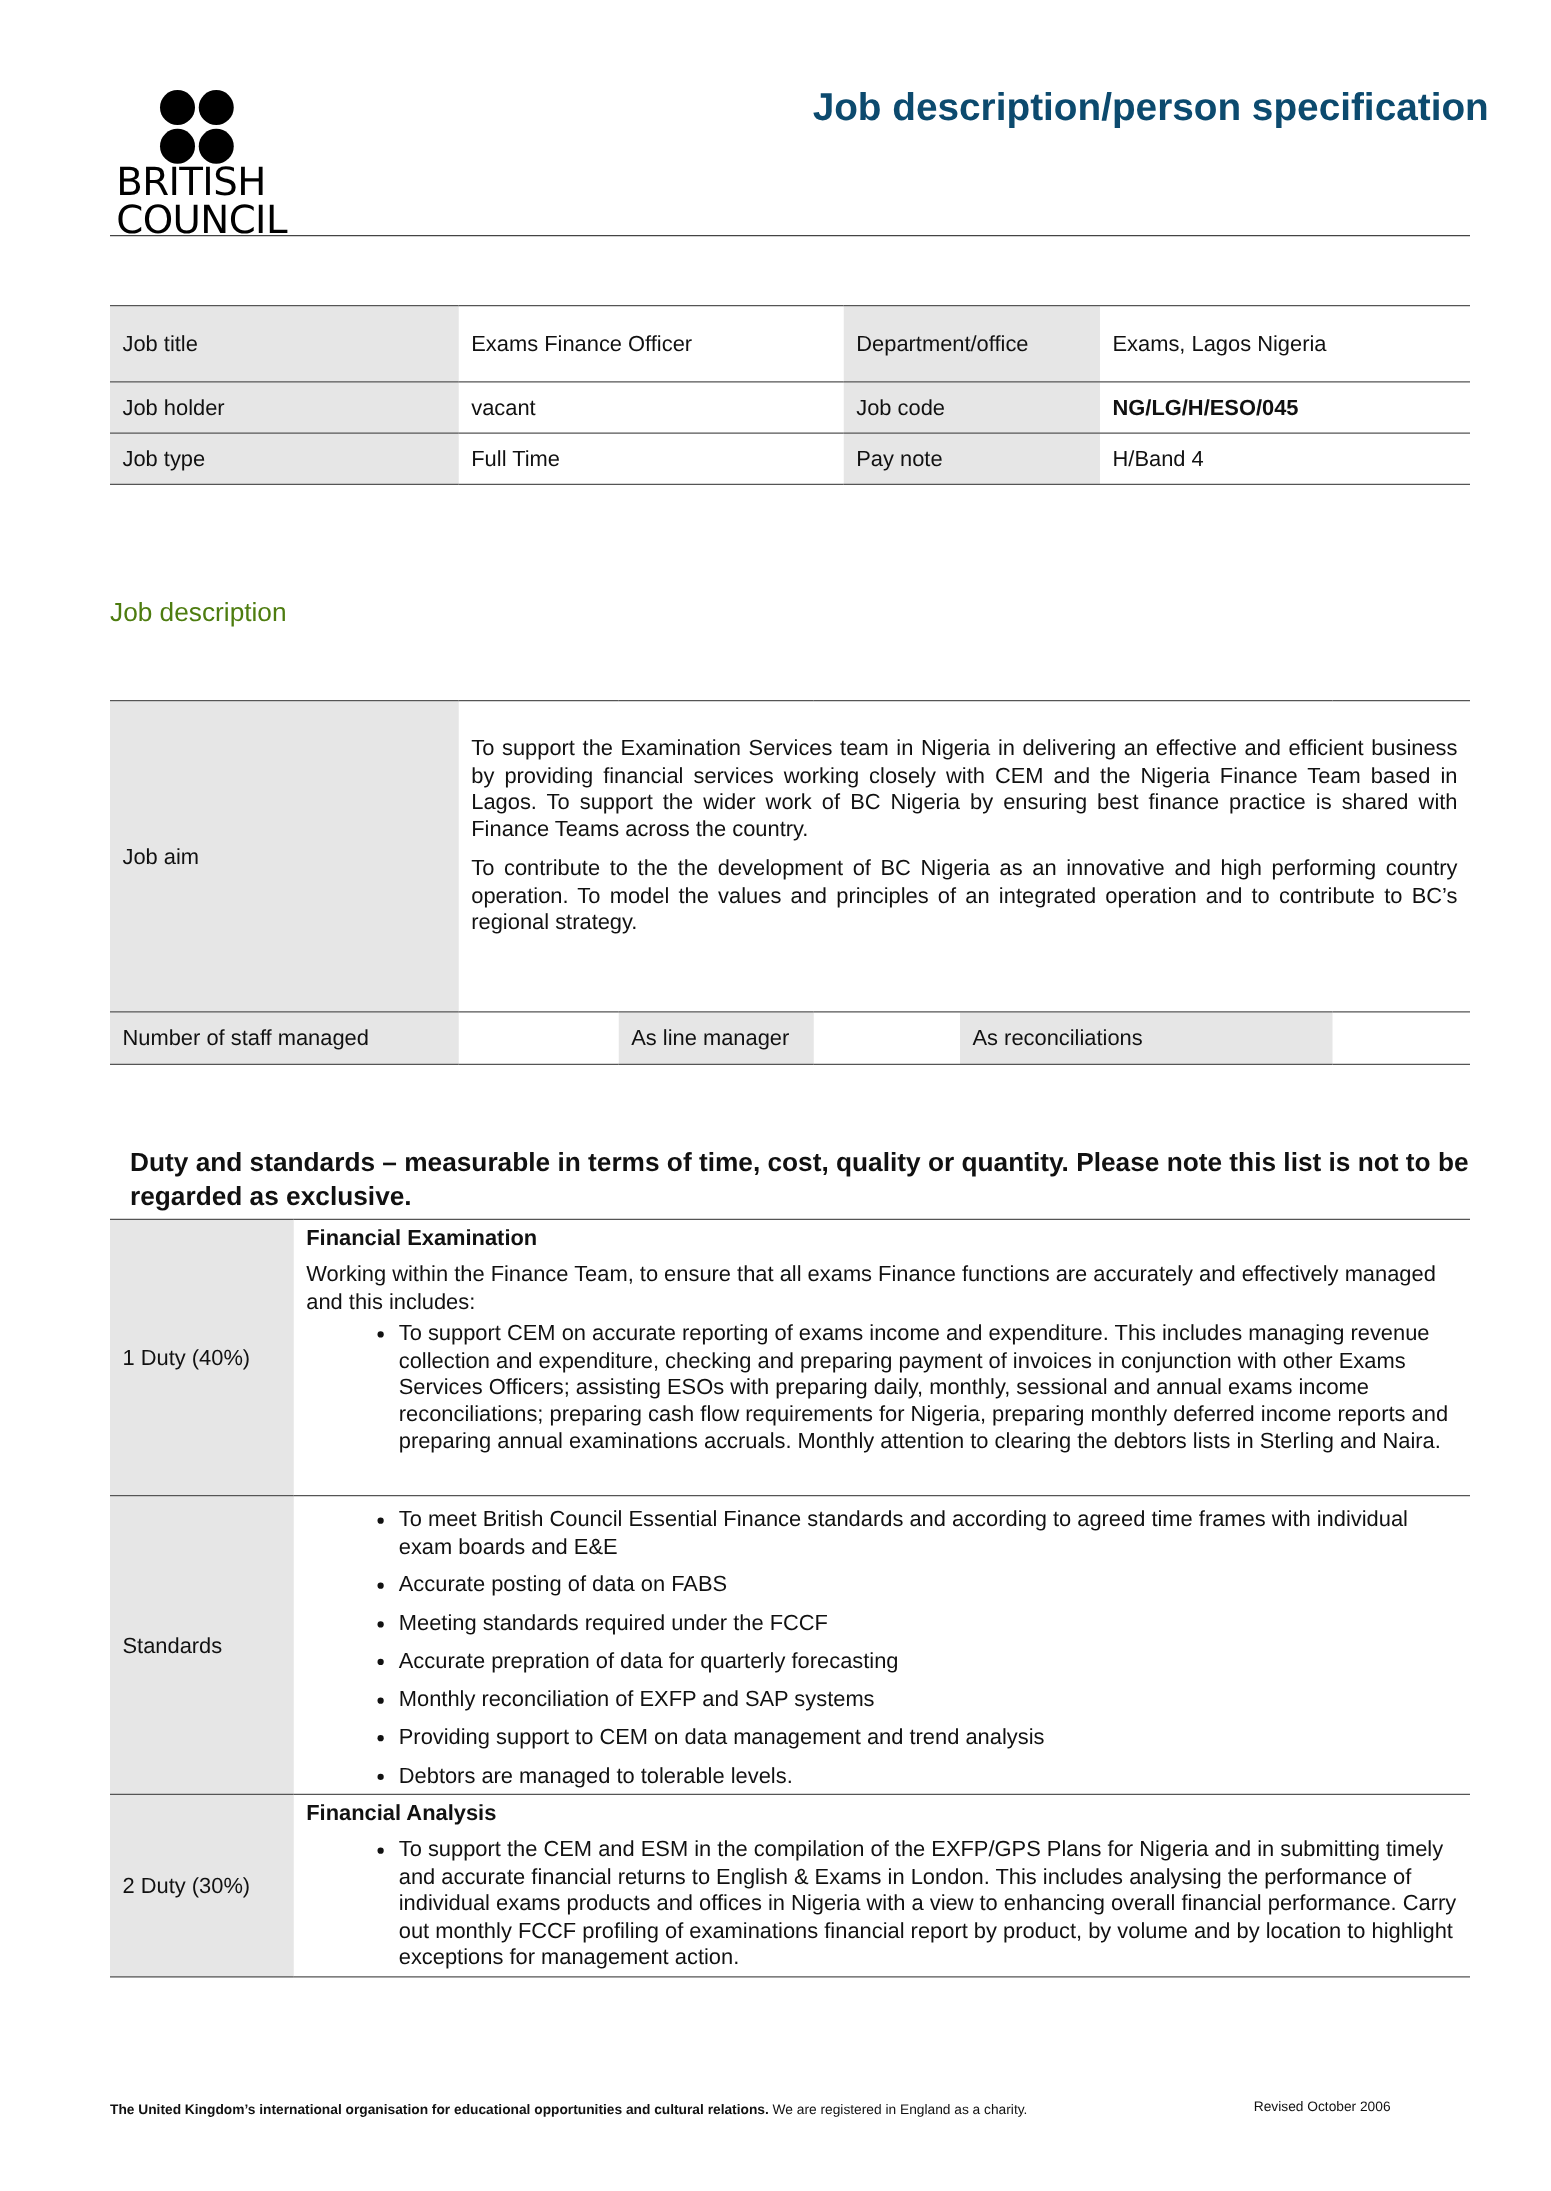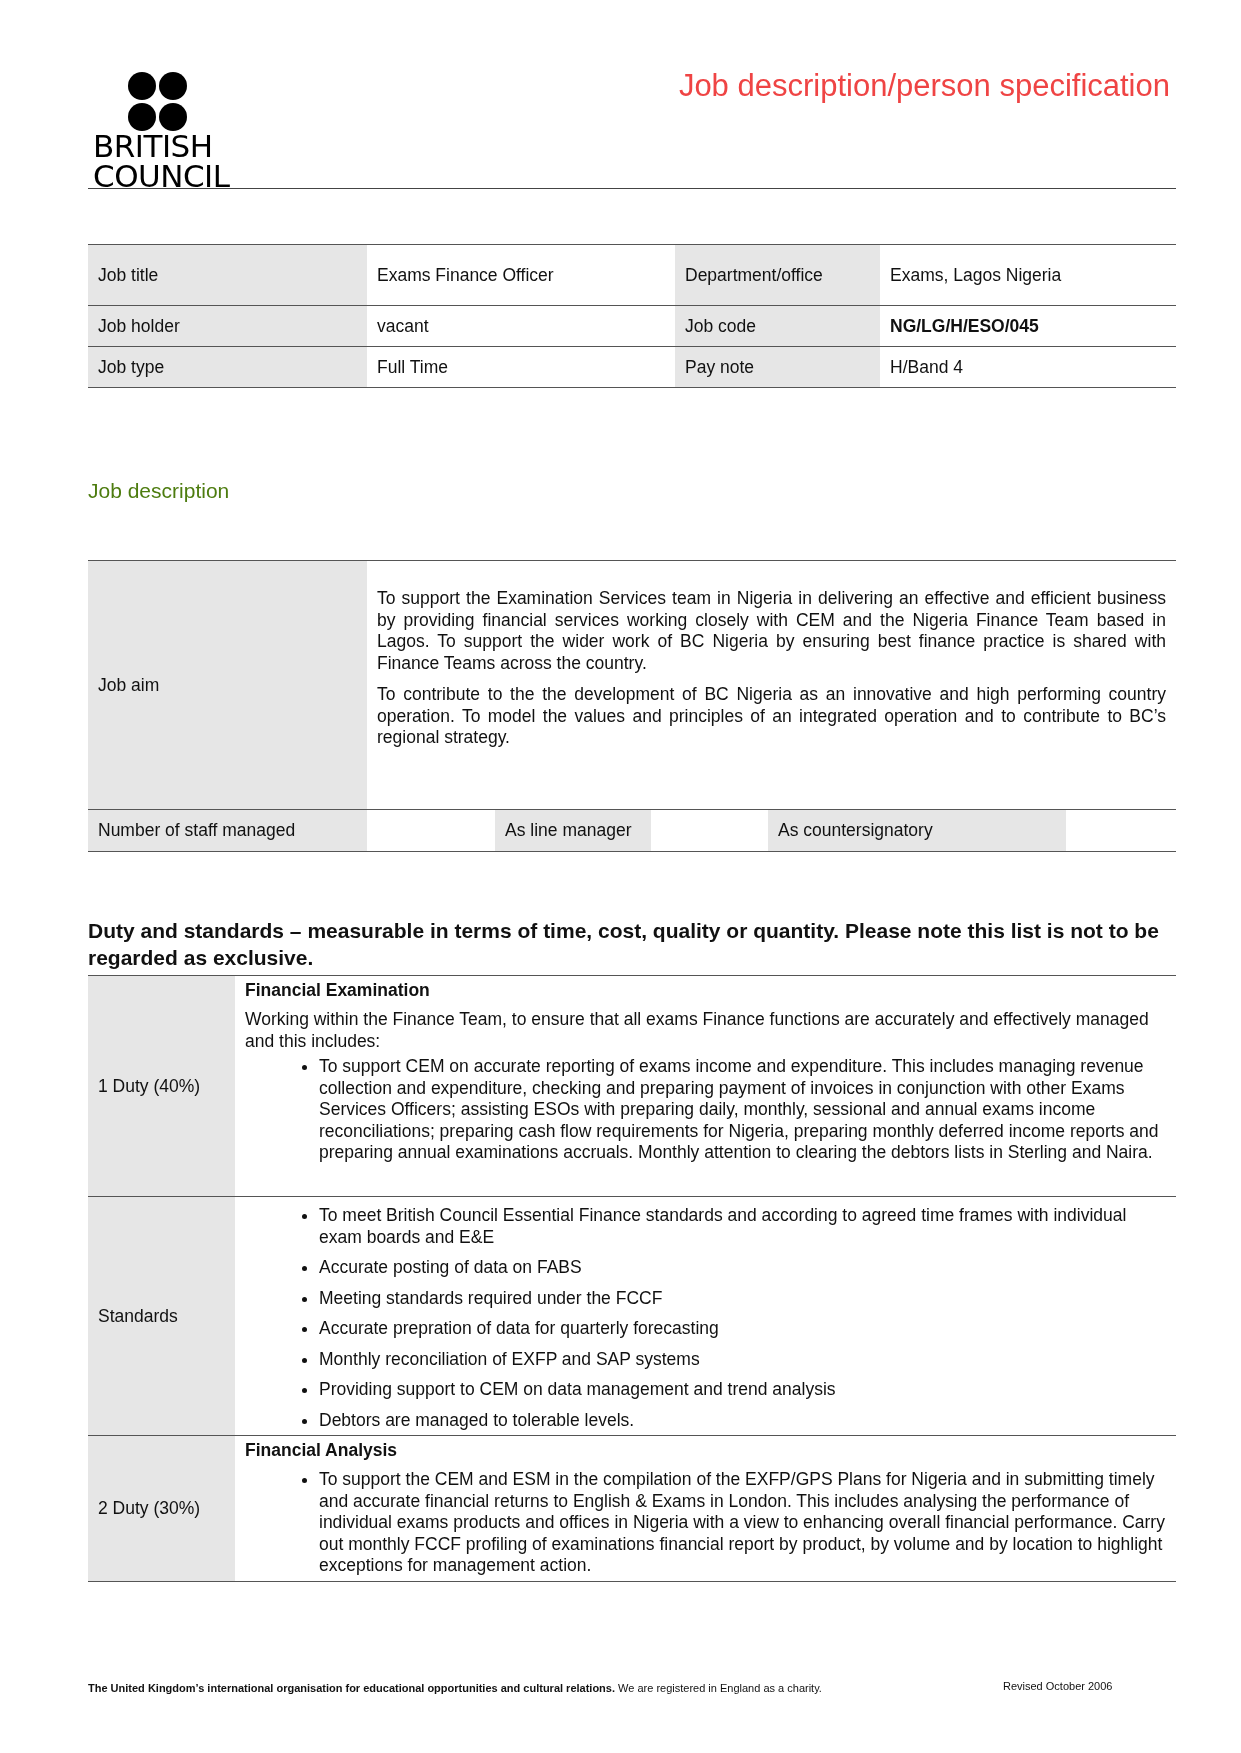--- a/index.html
+++ b/index.html
@@ -1,32 +1,32 @@
 <!DOCTYPE html>
 <html><head>
 <meta charset="utf-8">
 <style>
   html, body { margin: 0; padding: 0; background: #ffffff; }
   body { width: 1241px; height: 1753px; position: relative; font-family: "Liberation Sans", sans-serif; color: #111; overflow: hidden; }
   .logo { position: absolute; left: 93px; top: 72px; display: flex; align-items: center; flex-direction: column; }
   .dots { display: grid; grid-template-columns: 28px 28px; grid-template-rows: 28px 28px; gap: 3px; margin-right: 8px; }
   .dot { width: 28px; height: 28px; border-radius: 50%; background: #000; }
   .logo-text { font-family: "DejaVu Sans", sans-serif; font-size: 31px; line-height: 30px; letter-spacing: -0.5px; color: #000; }
-  .doc-title { position: absolute; right: 71px; top: 68px; font-size: 31px; font-weight: normal; color: #ef4444; }
+  .doc-title { position: absolute; right: 50px; top: 68px; font-size: 31px; font-weight: bold; color: #0c4a6e; }
   .top-rule { position: absolute; left: 88px; right: 65px; top: 188px; border-top: 1.5px solid #444; }
   table { border-collapse: collapse; position: absolute; left: 88px; width: 1088px; font-size: 17.5px; }
   td { vertical-align: middle; padding: 0 10px; border-bottom: 1.5px solid #555; }
   .shade { background: #e6e6e6; }
   .info { top: 244px; border-top: 1.5px solid #555; }
   .info td { height: 40px; }
   .info tr:first-child td { height: 60px; }
   .section-h { position: absolute; left: 88px; font-size: 21px; font-weight: normal; color: #4d7c0f; }
   .aim { top: 560px; border-top: 1.5px solid #555; }
   .aim-text p { margin: 0 0 10px 0; text-align: justify; line-height: 21.5px; font-size: 17.5px; }
-  .duty-heading { position: absolute; left: 88px; top: 917px; width: 1090px; font-size: 21px; font-weight: bold; line-height: 27px; }
+  .duty-heading { position: absolute; left: 104px; top: 917px; width: 1090px; font-size: 21px; font-weight: bold; line-height: 27px; }
   .duties { top: 975px; border-top: 1.5px solid #555; }
   .duties td { vertical-align: top; }
   .duties td.lbl { vertical-align: middle; }
   .sub-h { font-weight: bold; font-size: 17.5px; margin: 4px 0 8px 0; }
   .para { margin: 0 0 4px 0; line-height: 21.5px; }
   ul { margin: 4px 0 2px 0; padding-left: 74px; }
   li { line-height: 21.5px; margin-bottom: 9px; }
   .duties li.long { margin-bottom: 2px; }
   .footer { position: absolute; left: 88px; top: 1682px; font-size: 11px; color: #111; }
   .footer b { font-weight: bold; text-align: center; }
@@ -96,21 +96,21 @@
     <td colspan="5" class="aim-text" style="vertical-align:top; padding-top:27px;">
       <p>To support the Examination Services team in Nigeria in delivering an effective and efficient business by providing financial services working closely with CEM and the Nigeria Finance Team based in Lagos.  To support the wider work of BC Nigeria by ensuring best finance practice is shared with Finance Teams across the country.</p>
       <p>To contribute to the the development of BC Nigeria as an innovative and high performing country operation. To model the values and principles of an integrated operation and to contribute to BC’s regional strategy.</p>
     </td>
   </tr>
   <tr>
     <td class="shade" style="height:41px">Number of staff managed</td>
     <td></td>
     <td class="shade">As line manager</td>
     <td></td>
-    <td class="shade">As countersignatory</td>
+    <td class="shade">As reconciliations</td>
     <td></td>
   </tr>
 </tbody>
   </table>
 
 <div class="duty-heading">Duty and standards – measurable in terms of time, cost, quality or quantity.  Please note this list is not to be regarded as exclusive.</div>
 
 <table class="duties">
   <colgroup>
       <col style="width:147px">

